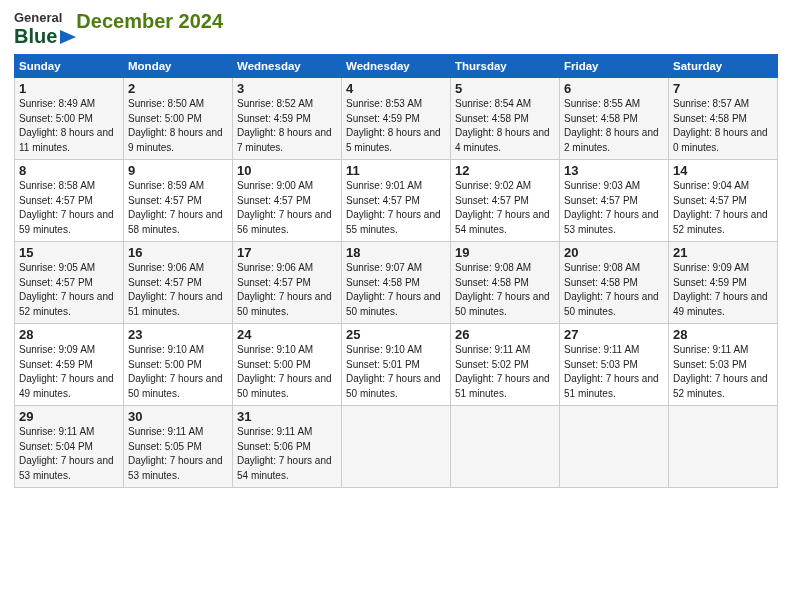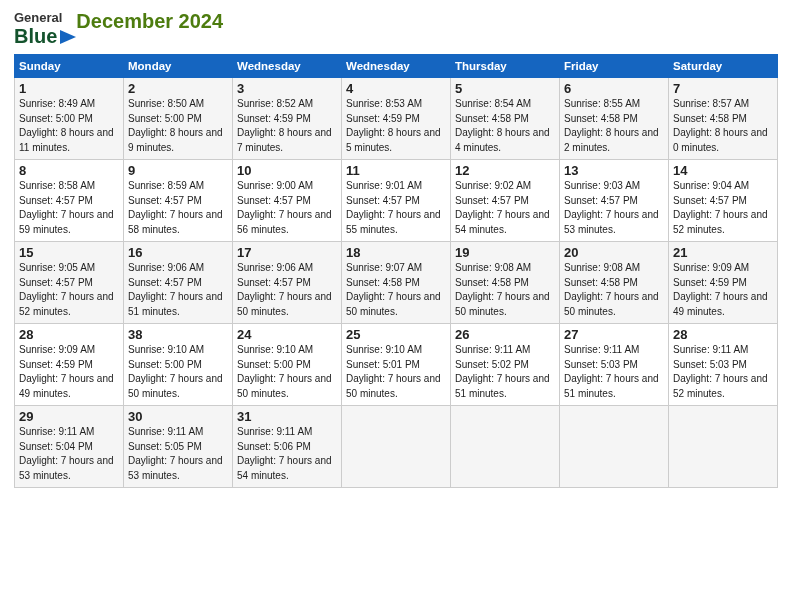--- a/index.html
+++ b/index.html
@@ -137,21 +137,21 @@
           <td><span class="day-num">15</span><span class="day-detail">Sunrise: 9:05 AM<br>Sunset: 4:57 PM<br>Daylight: 7 hours and 52 minutes.</span></td>
           <td><span class="day-num">16</span><span class="day-detail">Sunrise: 9:06 AM<br>Sunset: 4:57 PM<br>Daylight: 7 hours and 51 minutes.</span></td>
           <td><span class="day-num">17</span><span class="day-detail">Sunrise: 9:06 AM<br>Sunset: 4:57 PM<br>Daylight: 7 hours and 50 minutes.</span></td>
           <td><span class="day-num">18</span><span class="day-detail">Sunrise: 9:07 AM<br>Sunset: 4:58 PM<br>Daylight: 7 hours and 50 minutes.</span></td>
           <td><span class="day-num">19</span><span class="day-detail">Sunrise: 9:08 AM<br>Sunset: 4:58 PM<br>Daylight: 7 hours and 50 minutes.</span></td>
           <td><span class="day-num">20</span><span class="day-detail">Sunrise: 9:08 AM<br>Sunset: 4:58 PM<br>Daylight: 7 hours and 50 minutes.</span></td>
           <td><span class="day-num">21</span><span class="day-detail">Sunrise: 9:09 AM<br>Sunset: 4:59 PM<br>Daylight: 7 hours and 49 minutes.</span></td>
         </tr>
         <tr>
           <td><span class="day-num">28</span><span class="day-detail">Sunrise: 9:09 AM<br>Sunset: 4:59 PM<br>Daylight: 7 hours and 49 minutes.</span></td>
-          <td><span class="day-num">38</span><span class="day-detail">Sunrise: 9:10 AM<br>Sunset: 5:00 PM<br>Daylight: 7 hours and 50 minutes.</span></td>
+          <td><span class="day-num">23</span><span class="day-detail">Sunrise: 9:10 AM<br>Sunset: 5:00 PM<br>Daylight: 7 hours and 50 minutes.</span></td>
           <td><span class="day-num">24</span><span class="day-detail">Sunrise: 9:10 AM<br>Sunset: 5:00 PM<br>Daylight: 7 hours and 50 minutes.</span></td>
           <td><span class="day-num">25</span><span class="day-detail">Sunrise: 9:10 AM<br>Sunset: 5:01 PM<br>Daylight: 7 hours and 50 minutes.</span></td>
           <td><span class="day-num">26</span><span class="day-detail">Sunrise: 9:11 AM<br>Sunset: 5:02 PM<br>Daylight: 7 hours and 51 minutes.</span></td>
           <td><span class="day-num">27</span><span class="day-detail">Sunrise: 9:11 AM<br>Sunset: 5:03 PM<br>Daylight: 7 hours and 51 minutes.</span></td>
           <td><span class="day-num">28</span><span class="day-detail">Sunrise: 9:11 AM<br>Sunset: 5:03 PM<br>Daylight: 7 hours and 52 minutes.</span></td>
         </tr>
         <tr>
           <td><span class="day-num">29</span><span class="day-detail">Sunrise: 9:11 AM<br>Sunset: 5:04 PM<br>Daylight: 7 hours and 53 minutes.</span></td>
           <td><span class="day-num">30</span><span class="day-detail">Sunrise: 9:11 AM<br>Sunset: 5:05 PM<br>Daylight: 7 hours and 53 minutes.</span></td>
           <td><span class="day-num">31</span><span class="day-detail">Sunrise: 9:11 AM<br>Sunset: 5:06 PM<br>Daylight: 7 hours and 54 minutes.</span></td>

